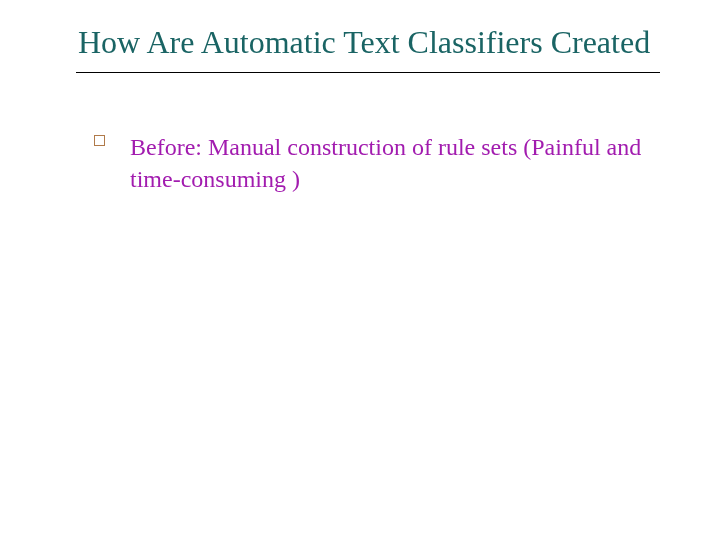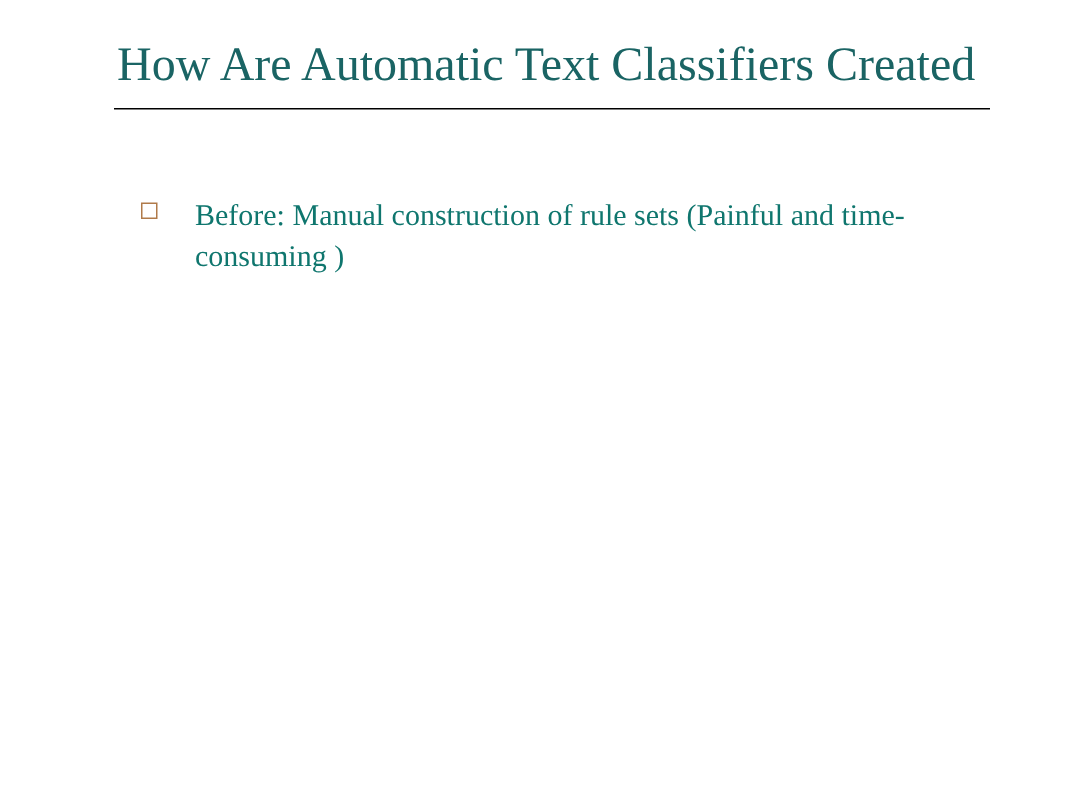--- a/index.html
+++ b/index.html
@@ -34,22 +34,22 @@
     margin-right: 0;
     margin-bottom: 58px;
   }
   .bullet-list {
     list-style: none;
     padding-left: 16px;
   }
   .bullet-item {
     position: relative;
     padding-left: 36px;
-    color: #0f766e;
-    font-size: 20px;
+    color: #a21caf;
+    font-size: 24px;
     line-height: 1.35;
     margin-bottom: 44px;
   }
   .bullet-marker {
     position: absolute;
     left: 0;
     top: 4px;
     width: 11px;
     height: 11px;
     border: 1.5px solid #b07a4a;

